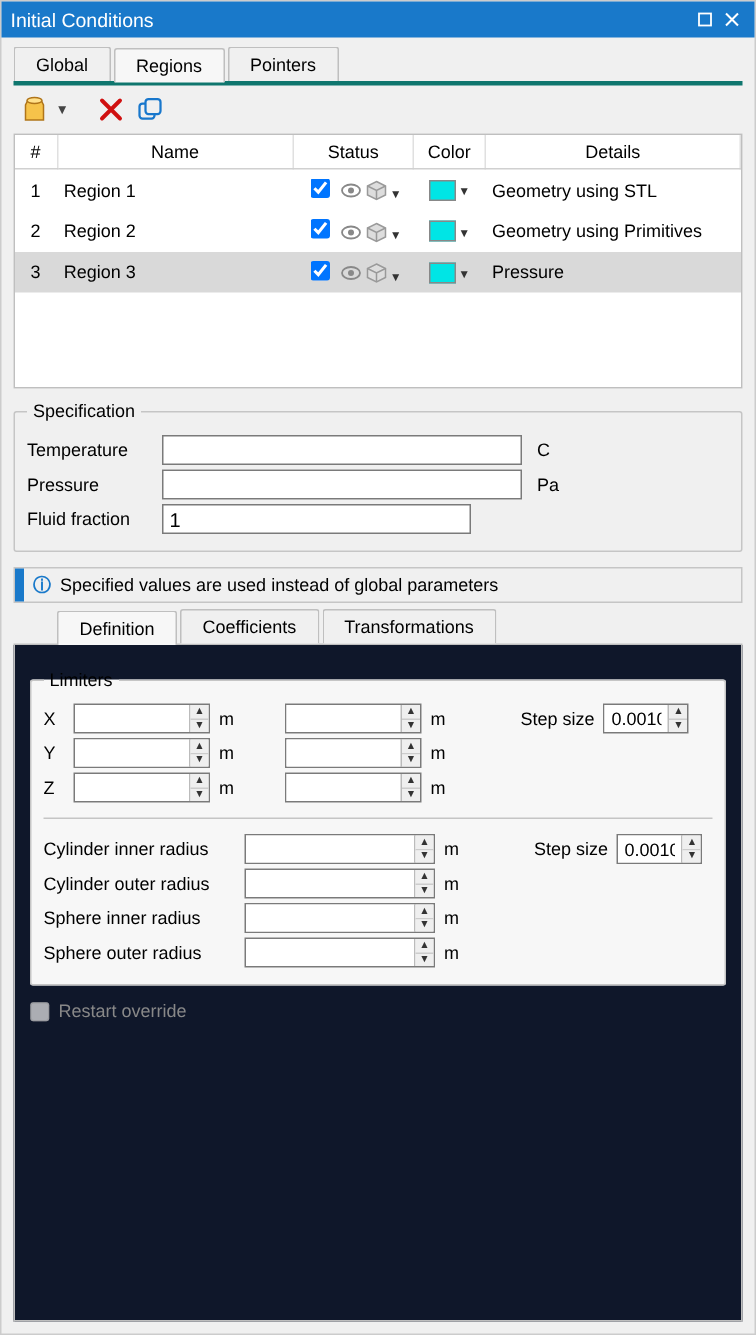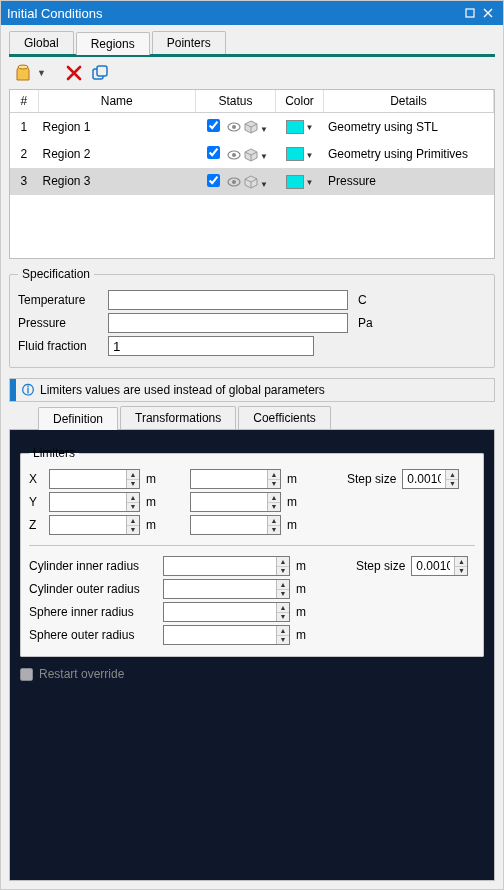--- a/index.html
+++ b/index.html
@@ -197,27 +197,27 @@
         <span class="unit">Pa</span>
       </div>
       <div class="spec-row">
         <label>Fluid fraction</label>
         <input type="text" style="width: 206px;" value="1">
       </div>
     </fieldset>
     <div class="info-strip">
       <div class="bar"></div>
       <span class="iicon">ⓘ</span>
-      <span class="itxt">Limiters values are used instead of global parameters</span>
+      <span class="itxt">Specified values are used instead of global parameters</span>
     </div>
 
     <div class="subtabbar">
       <div class="tab active">Definition</div>
+      <div class="tab">Coefficients</div>
       <div class="tab">Transformations</div>
-      <div class="tab">Coefficients</div>
     </div>
 
     <div class="subpanel">
       <fieldset class="limiters">
         <legend>Limiters</legend>
 
 
         <div id="axis-rows">
             <div class="lim-row">
               <span class="axis">X</span>

